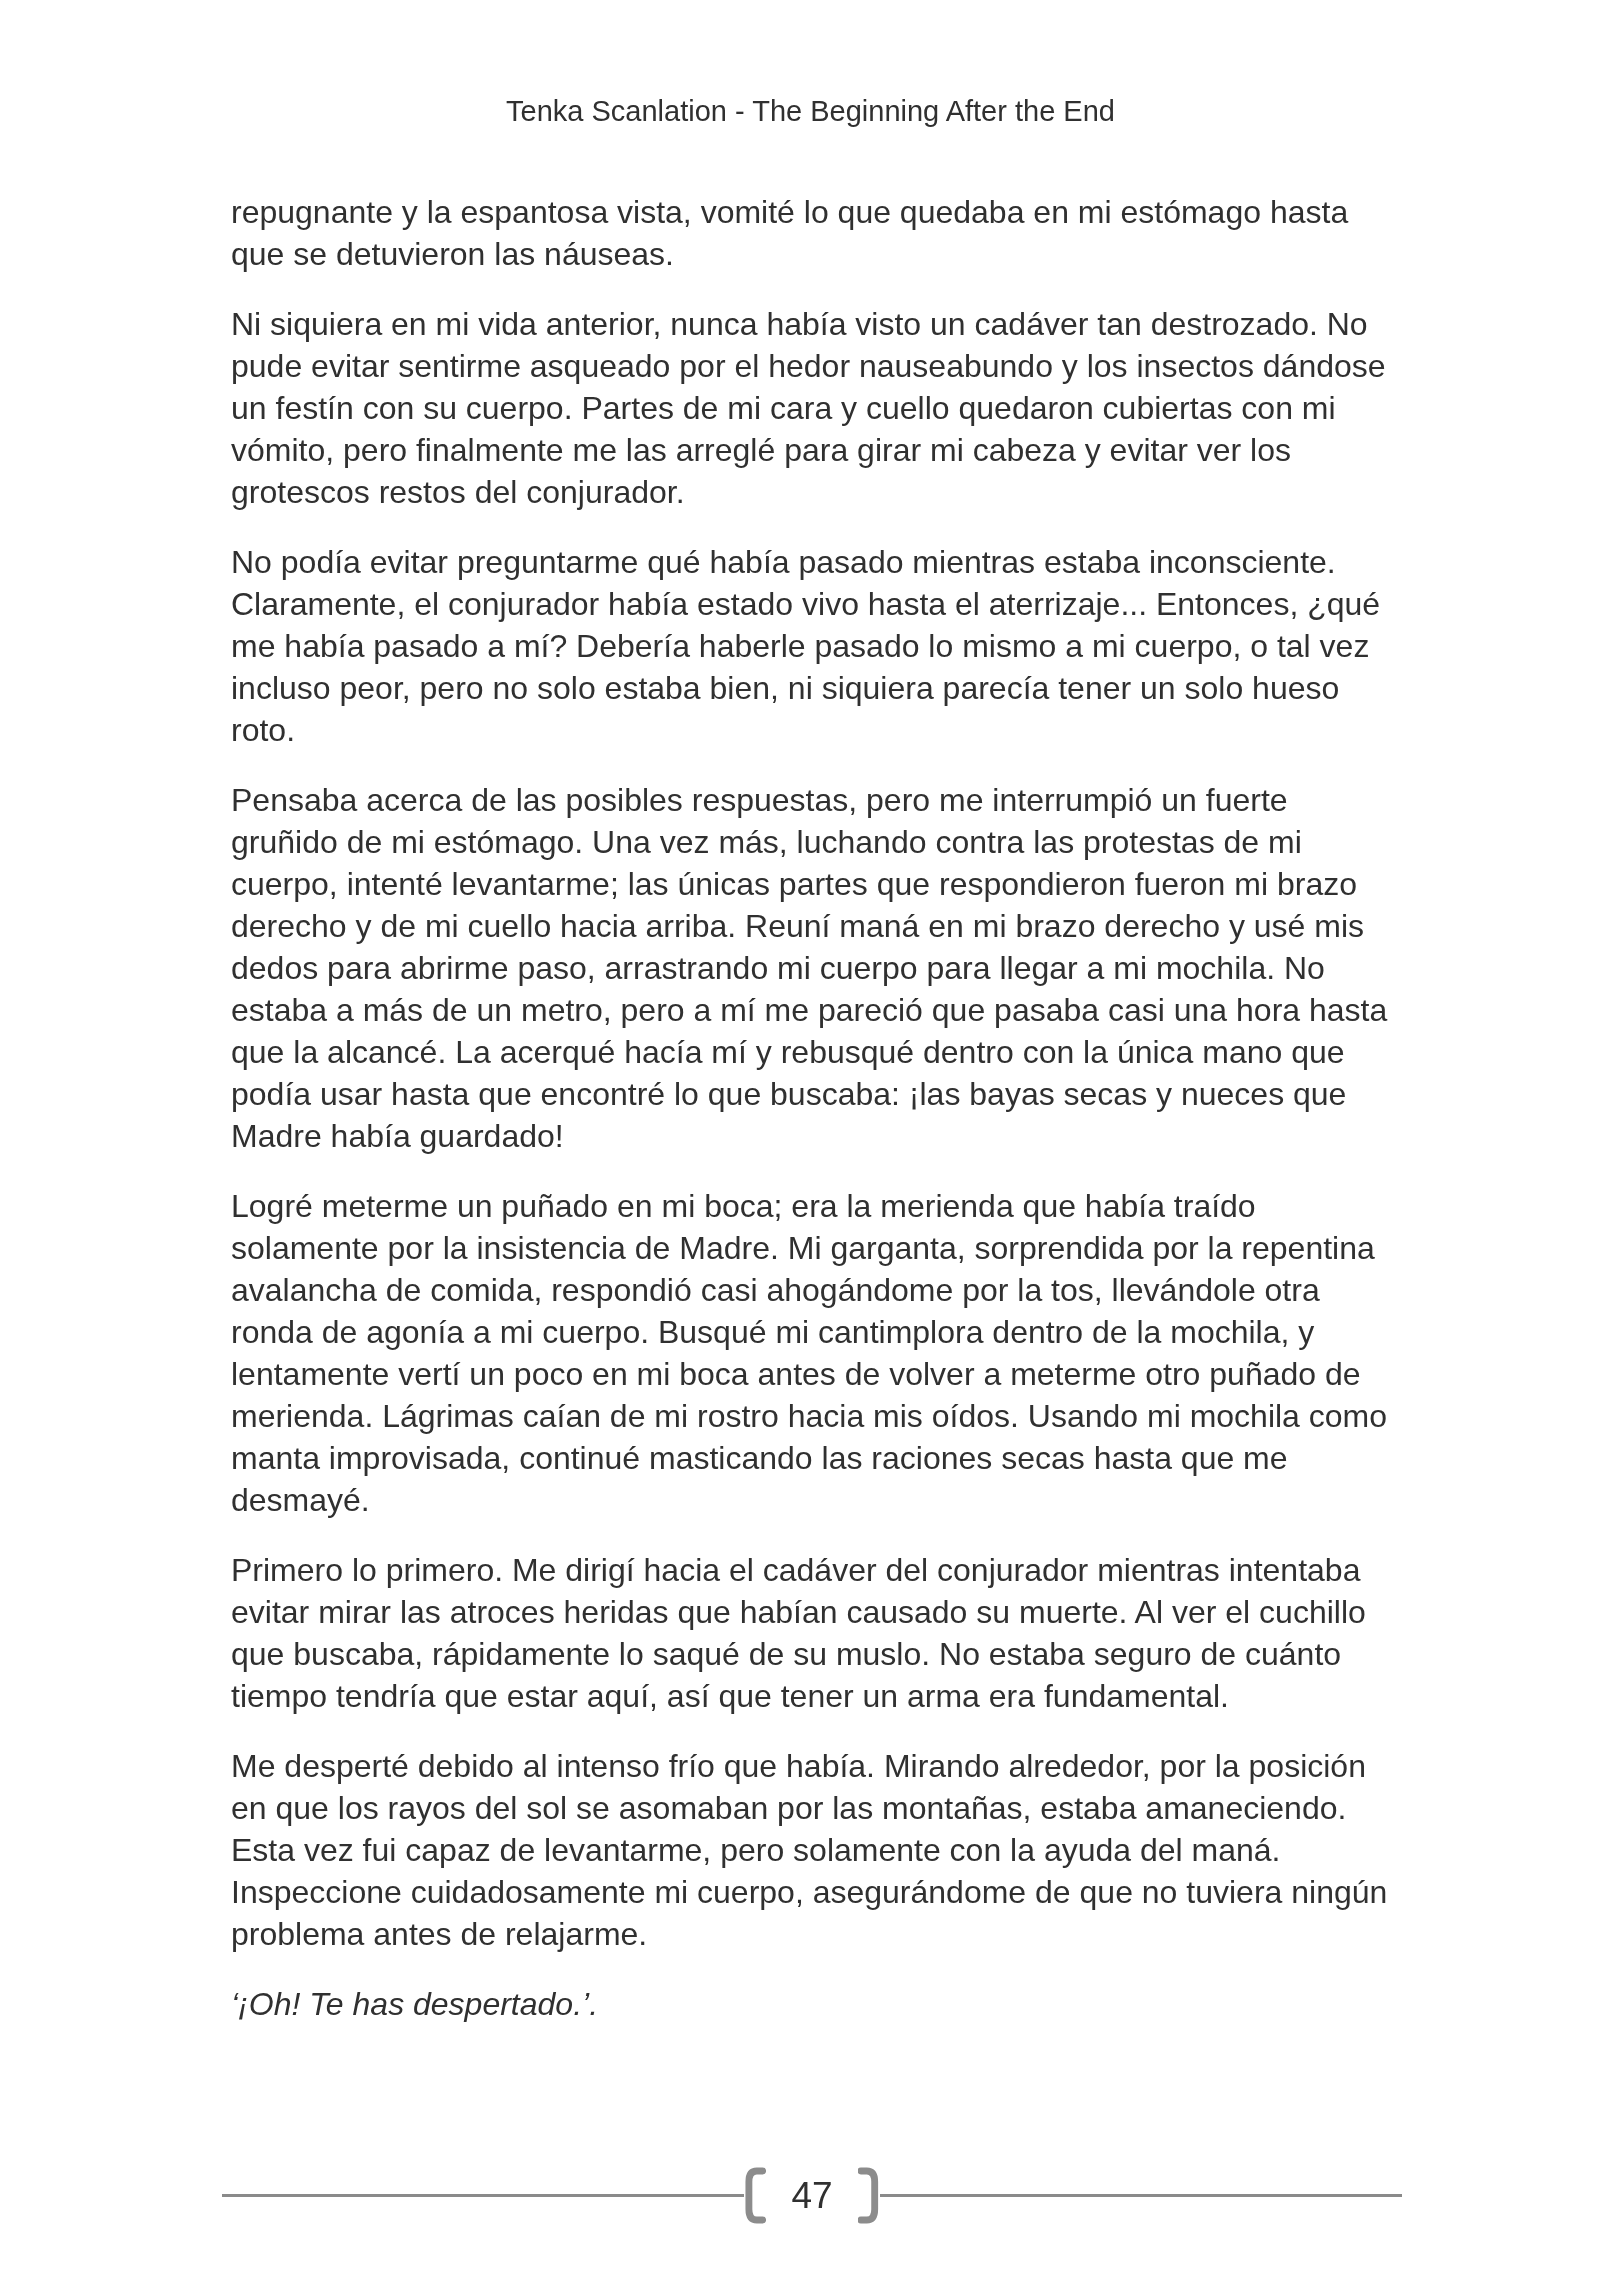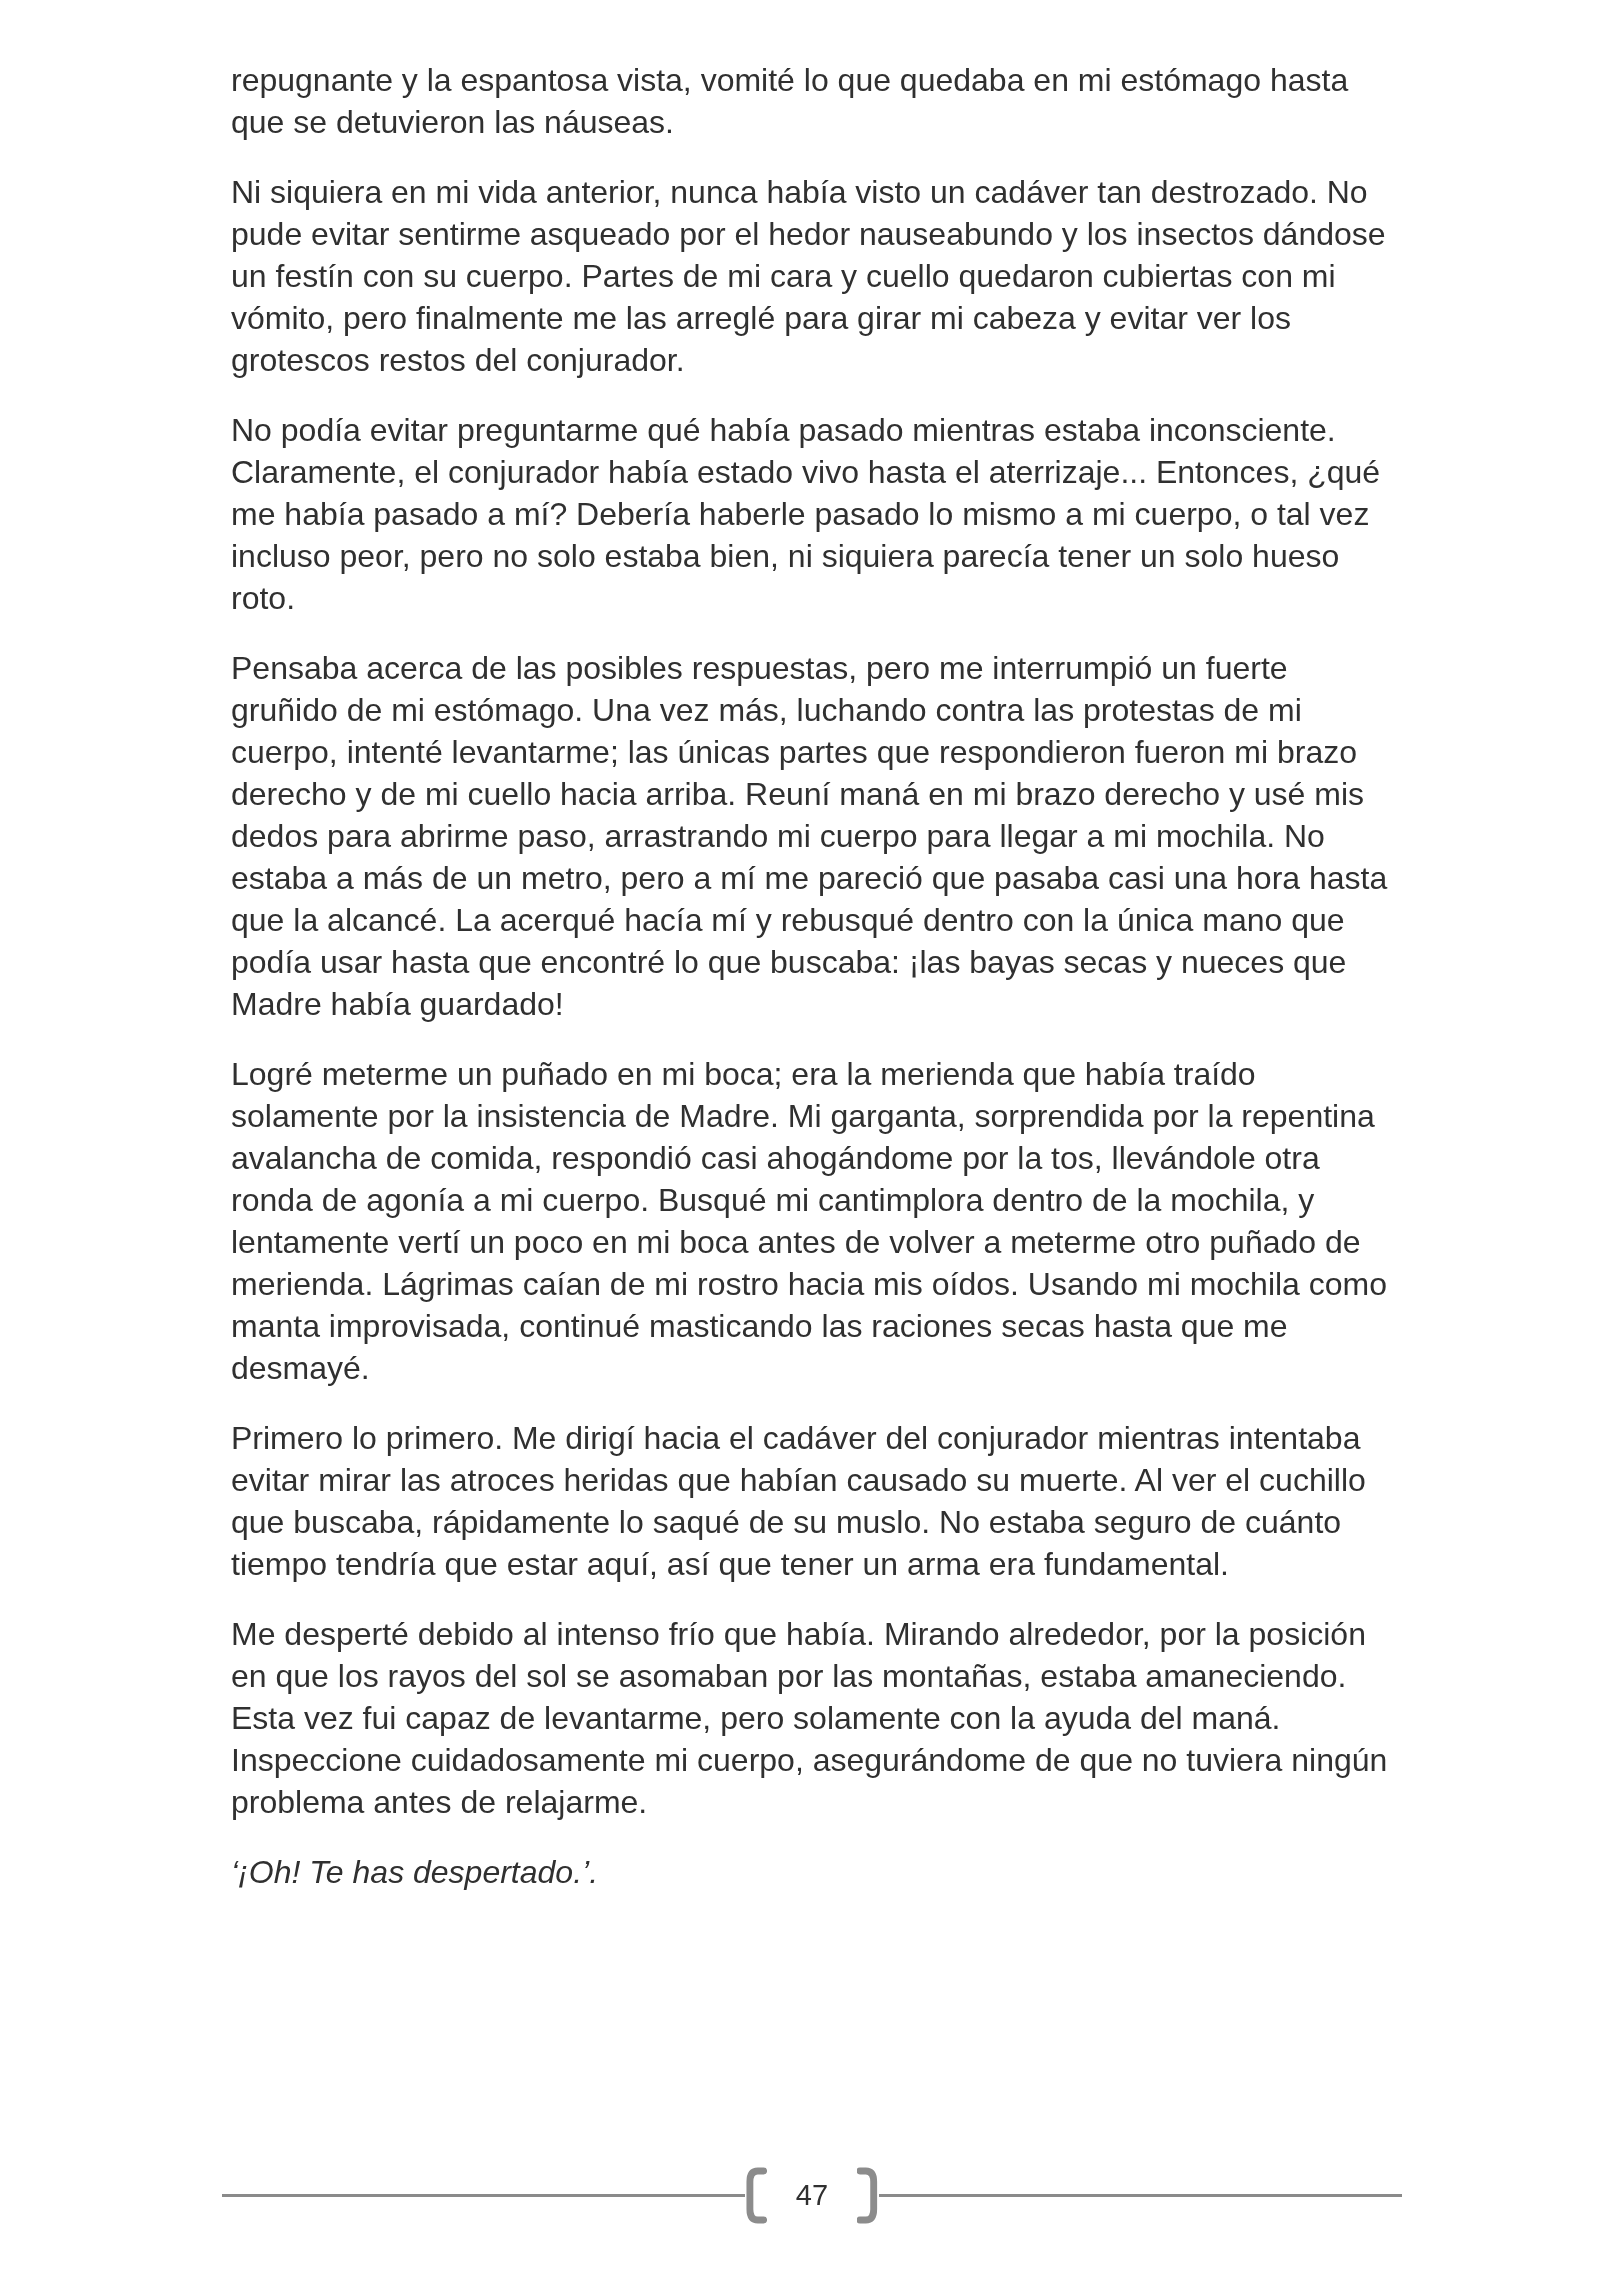--- a/index.html
+++ b/index.html
@@ -48,33 +48,34 @@
     background:var(--line-color);
   }
   .bracket-svg{display:block;width:21.6px;height:59px;}
   .bracket-svg path{
     fill:none;
     stroke:var(--bracket-color);
     stroke-width:7;
     stroke-linecap:round;
   }
   .page-number{
-    font-size:29px;
+    font-size:37px;
     line-height:59px;
     color:var(--text-color);
     margin:0 25.5px;
     min-width:39px;
     text-align:center;
   }
 </style>
 </head>
 <body>
 
 <div class="page">
 
+  <div class="doc-header">Tenka Scanlation - The Beginning After the End</div>
 
   <div class="doc-body">
     <p class="normal">repugnante y la espantosa vista, vomité lo que quedaba en mi estómago hasta que se detuvieron las náuseas.</p>
     <p class="normal">Ni siquiera en mi vida anterior, nunca había visto un cadáver tan destrozado. No pude evitar sentirme asqueado por el hedor nauseabundo y los insectos dándose un festín con su cuerpo. Partes de mi cara y cuello quedaron cubiertas con mi vómito, pero finalmente me las arreglé para girar mi cabeza y evitar ver los grotescos restos del conjurador.</p>
     <p class="normal">No podía evitar preguntarme qué había pasado mientras estaba inconsciente. Claramente, el conjurador había estado vivo hasta el aterrizaje... Entonces, ¿qué me había pasado a mí? Debería haberle pasado lo mismo a mi cuerpo, o tal vez incluso peor, pero no solo estaba bien, ni siquiera parecía tener un solo hueso roto.</p>
     <p class="normal">Pensaba acerca de las posibles respuestas, pero me interrumpió un fuerte gruñido de mi estómago.  Una vez más, luchando contra las protestas de mi cuerpo, intenté levantarme; las únicas partes que respondieron fueron mi brazo derecho y de mi cuello hacia arriba. Reuní maná en mi brazo derecho y usé mis dedos para abrirme paso, arrastrando mi cuerpo para llegar a mi mochila. No estaba a más de un metro, pero a mí me pareció que pasaba casi una hora hasta que la alcancé. La acerqué hacía mí y rebusqué dentro con la única mano que podía usar hasta que encontré lo que buscaba: ¡las bayas secas y nueces que Madre había guardado!</p>
     <p class="normal">Logré meterme un puñado en mi boca; era la merienda que había traído solamente por la insistencia de Madre. Mi garganta, sorprendida por la repentina avalancha de comida, respondió casi ahogándome por la tos, llevándole otra ronda de agonía a mi cuerpo. Busqué mi cantimplora dentro de la mochila, y lentamente vertí un poco en mi boca antes de volver a meterme otro puñado de merienda. Lágrimas caían de mi rostro hacia mis oídos. Usando mi mochila como manta improvisada, continué masticando las raciones secas hasta que me desmayé.</p>
     <p class="normal">Primero lo primero. Me dirigí hacia el cadáver del conjurador mientras intentaba evitar mirar las atroces heridas que habían causado su muerte. Al ver el cuchillo que buscaba, rápidamente lo saqué de su muslo. No estaba seguro de cuánto tiempo tendría que estar aquí, así que tener un arma era fundamental.</p>
     <p class="normal">Me desperté debido al intenso frío que había. Mirando alrededor, por la posición en que los rayos del sol se asomaban por las montañas, estaba amaneciendo. Esta vez fui capaz de levantarme, pero solamente con la ayuda del maná. Inspeccione cuidadosamente mi cuerpo, asegurándome de que no tuviera ningún problema antes de relajarme.</p>
     <p class="italic">‘¡Oh! Te has despertado.’.</p>

